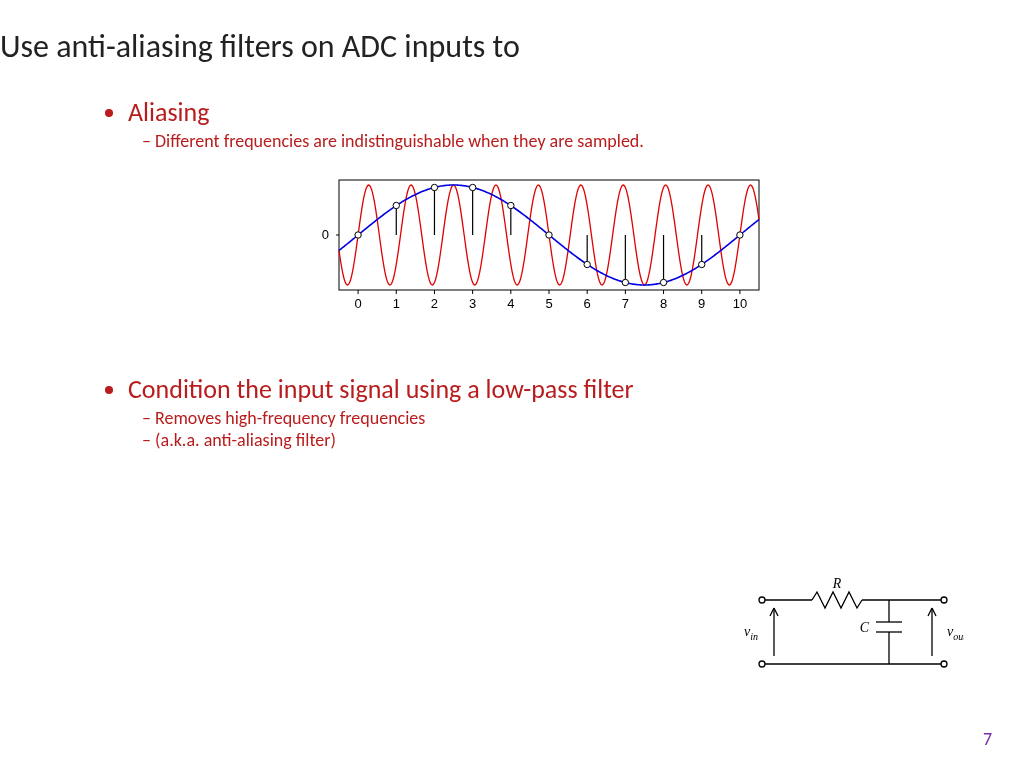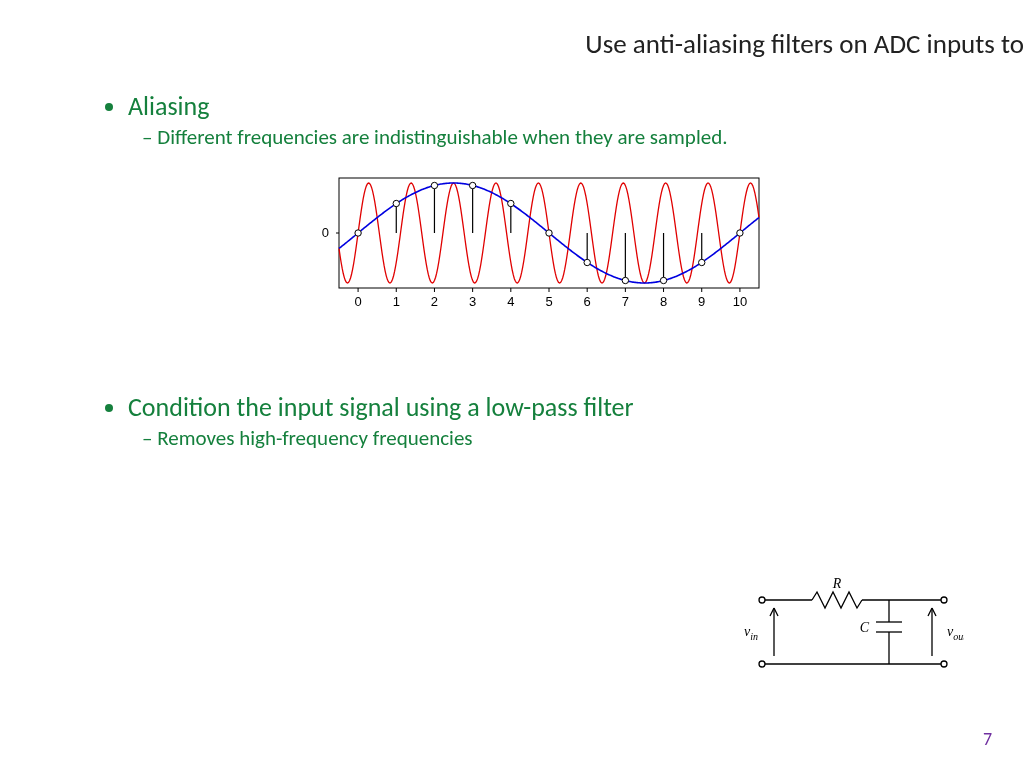--- a/index.html
+++ b/index.html
@@ -7,65 +7,65 @@
     padding: 0;
     width: 1024px;
     height: 768px;
     font-family: Calibri, Arial, sans-serif;
     background: #fff;
     color: #000;
     position: relative;
     overflow: hidden;
   }
   .title {
-    text-align: right;
-    font-size: 27px;
+    text-align: left;
+    font-size: 32px;
     margin-top: 28px;
     line-height: 1.2;
     color: #222;
   }
   .content {
     margin-left: 100px;
     margin-right: 60px;
     margin-top: 30px;
     font-size: 26px;
-    color: #15803d;
+    color: #b91c1c;
   }
   ul.main {
     list-style: disc;
     padding-left: 28px;
     margin: 0;
   }
   ul.main > li {
     margin-bottom: 6px;
   }
   ul.sub {
     list-style: none;
     padding-left: 34px;
-    font-size: 21px;
+    font-size: 18px;
     margin-top: 2px;
   }
   ul.sub > li::before {
     content: "– ";
     margin-left: -20px;
   }
   .graph-wrap {
     text-align: center;
     margin-top: 18px;
     margin-bottom: 30px;
   }
   .page-num {
     position: absolute;
     right: 32px;
     bottom: 18px;
     color: #7030a0;
     font-size: 18px;
   }
   .bottom-block {
-    margin-top: 66px;
+    margin-top: 46px;
   }
   .circuit-wrap {
     position: absolute;
     right: 60px;
     bottom: 80px;
   }
 </style>
 </head>
 <body>
 
@@ -140,20 +140,21 @@
         </g>
     </svg>
   </div>
 
   <div class="bottom-block">
     <ul class="main">
       <li>
         <span>Condition the input signal using a low-pass filter</span>
         <ul class="sub">
           <li>Removes high-frequency frequencies</li>
+          <li>(a.k.a. anti-aliasing filter)</li>
         </ul>
       </li>
     </ul>
   </div>
 </div>
 
 <div class="circuit-wrap">
   <svg width="230" height="110" viewBox="0 0 230 110">
     <g stroke="#000" stroke-width="1.3" fill="none">
       <circle cx="28" cy="26" r="3"></circle>

